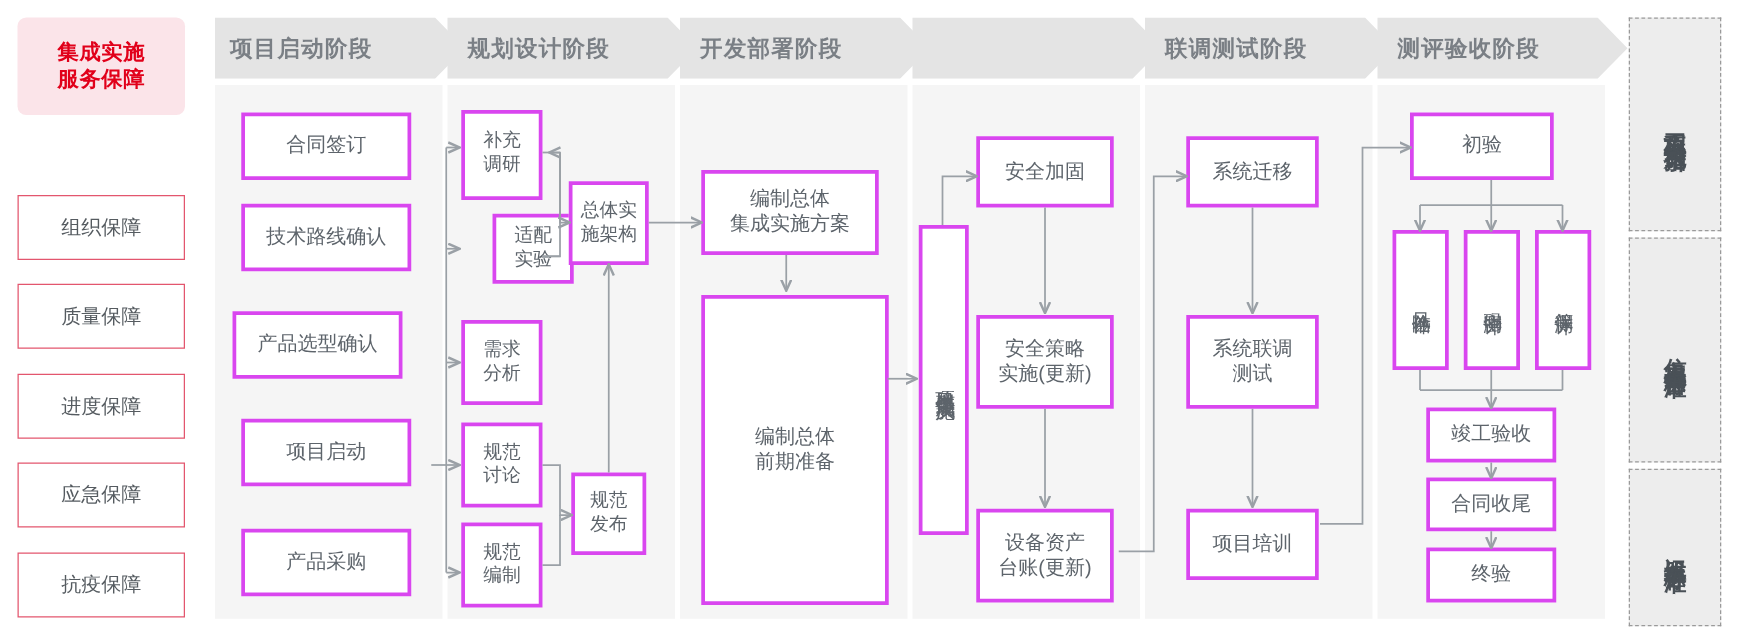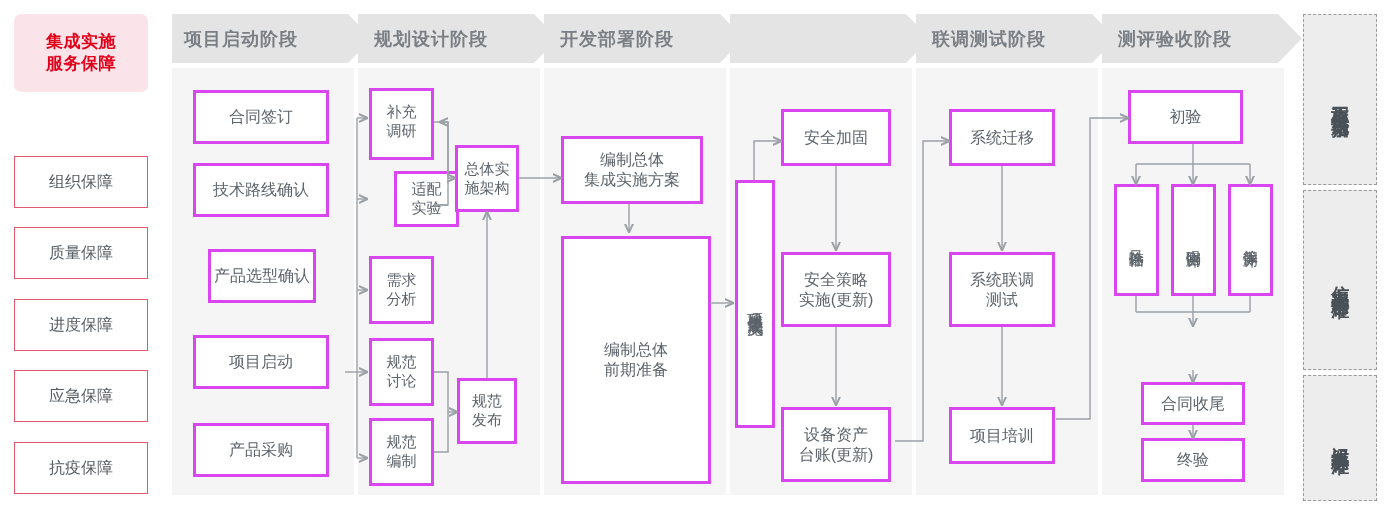--- a/index.html
+++ b/index.html
@@ -201,21 +201,21 @@
     <path d="M1193,370 L1193,382" marker-end="url(#ah)"></path>
     <path d="M1193,425 L1193,438" marker-end="url(#ah)"></path>
   </svg>
 
   <div class="abs box" style="left:193px;top:90px;width:136px;height:54px;">
     <span>合同签订</span>
   </div>
   <div class="abs box" style="left:193px;top:163px;width:136px;height:54px;">
     <span>技术路线确认</span>
   </div>
-  <div class="abs box" style="left:208px;top:249px;width:108px;height:54px;">
+  <div class="abs box" style="left:186px;top:249px;width:136px;height:54px;">
     <span>产品选型确认</span>
   </div>
   <div class="abs box" style="left:193px;top:335px;width:136px;height:54px;align-items:center;">
     <span>项目启动</span>
   </div>
   <div class="abs box" style="left:193px;top:423px;width:136px;height:54px;">
     <span>产品采购</span>
   </div>
 
   <div class="abs box small" style="left:369px;top:88px;width:65px;height:72px;font-family:Liberation Mono, monospace;">
@@ -311,20 +311,23 @@
   </div>
   <div class="abs box vert" style="left:1114px;top:184px;width:45px;height:112px;font-size:15px;">
     <span>风险评估</span>
   </div>
   <div class="abs box vert" style="left:1171px;top:184px;width:45px;height:112px;font-size:15px;">
     <span>密码测评</span>
   </div>
   <div class="abs box vert" style="left:1228px;top:184px;width:45px;height:112px;font-size:15px;">
     <span>等保测评</span>
   </div>
+  <div class="abs box" style="left:1141px;top:326px;width:104px;height:44px;">
+    <span>竣工验收</span>
+  </div>
   <div class="abs box" style="left:1141px;top:382px;width:104px;height:43px;">
     <span>合同收尾</span>
   </div>
   <div class="abs box" style="left:1141px;top:438px;width:104px;height:44px;">
     <span>终验</span>
   </div>
 
   <div class="abs std" style="left:1303px;top:14px;width:74px;height:171px;">
     <span class="std-txt">工程项目实施指引</span>
   </div>

